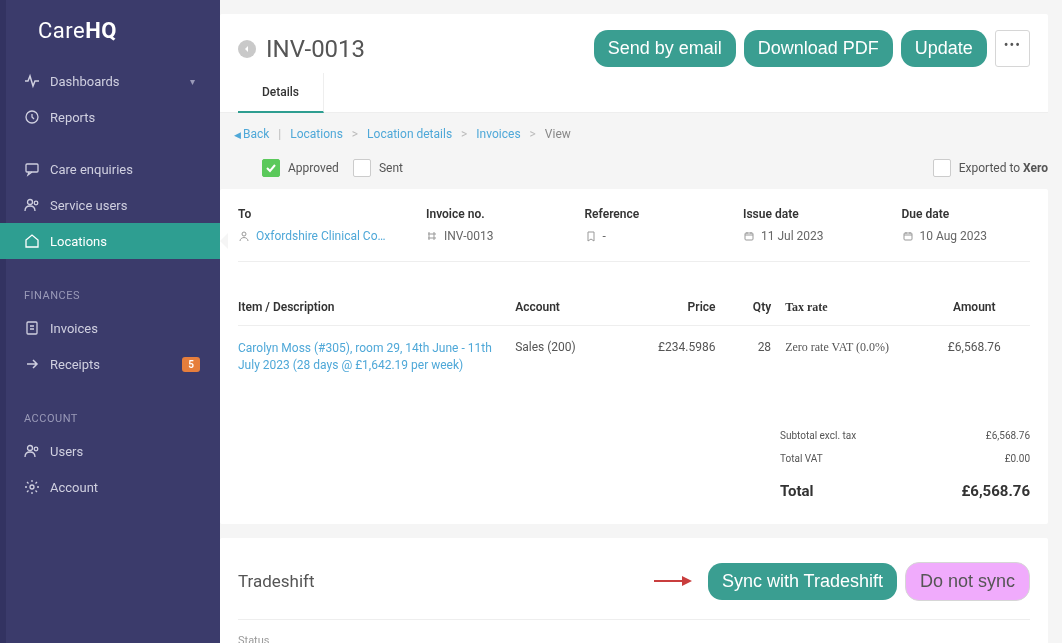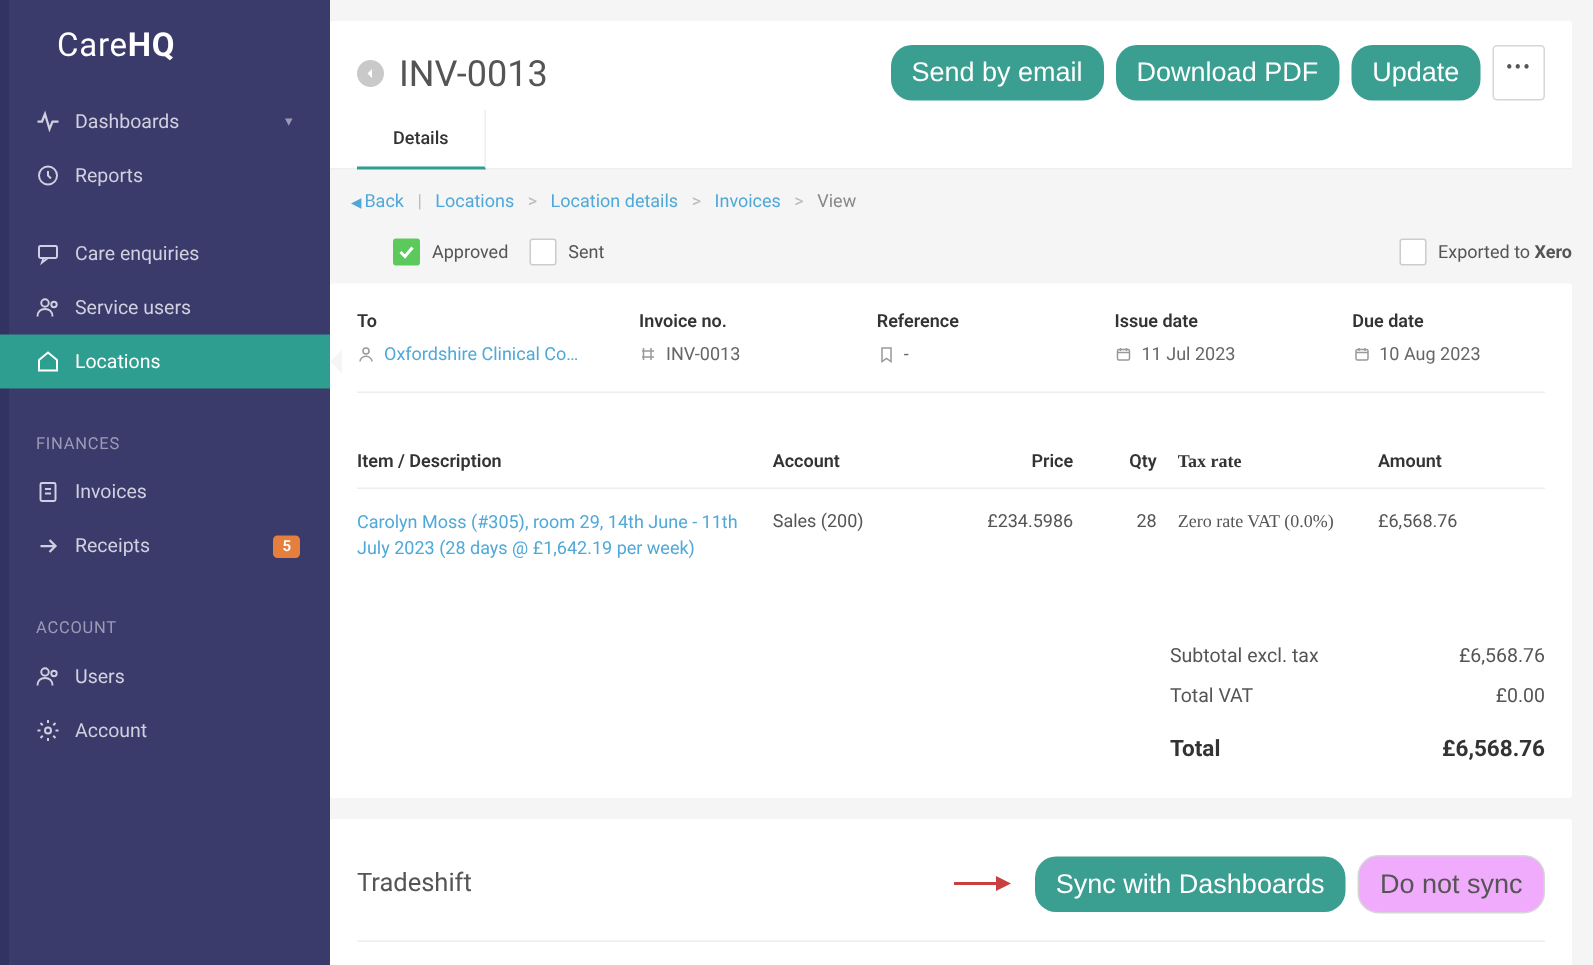--- a/index.html
+++ b/index.html
@@ -65,26 +65,26 @@
     .meta-icon { width: 12px; height: 12px; color: #999; flex-shrink: 0; }
     
     .line-table { width: 100%; margin-top: 28px; }
     .line-head { display: flex; padding: 10px 0; border-bottom: 1px solid #eee; font-size: 12px; font-weight: 600; color: #333; }
     .line-row { display: flex; padding: 14px 0 20px 0; font-size: 12px; color: #555; align-items: flex-start; }
     .col-desc { flex: 2.4; padding-right: 10px; }
     .col-acct { flex: 0.9; }
     .col-price { flex: 0.9; text-align: right; }
     .col-qty { flex: 0.5; text-align: right; }
     .col-tax { flex: 1.2; padding-left: 14px; font-family: Liberation Serif, serif; }
-    .col-amt { flex: 1; text-align: left; }
+    .col-amt { flex: 1; text-align: center; }
     .line-row .col-desc { color: #4fa8d8; cursor: pointer; line-height: 1.4; }
     
     .totals { margin-top: 30px; display: flex; justify-content: flex-end; }
     .totals-inner { width: 250px; }
-    .total-row { display: flex; justify-content: space-between; padding: 6px 0; font-size: 13px; color: #555; }
+    .total-row { display: flex; justify-content: space-between; padding: 6px 0; font-size: 10px; color: #555; }
     .total-row.grand { font-weight: 700; font-size: 15px; color: #333; margin-top: 6px; }
     
     
     .ts-header { display: flex; align-items: center; padding: 6px 0 18px 0; border-bottom: 1px solid #eee; }
     .ts-title { font-size: 17px; color: #555; flex: 1; }
     .arrow-pointer { color: #c93e3e; font-size: 22px; margin-right: 12px; }
     .ts-status { padding-top: 14px; }
     .ts-status-label { font-size: 11px; color: #999; margin-bottom: 4px; }
     .ts-status-val { font-size: 12px; color: #d9534f; }
     
@@ -353,21 +353,21 @@
 
     <div class="card">
       <div class="ts-header">
         <div class="ts-title">Tradeshift</div>
         <div class="arrow-pointer">
           <svg width="44" height="14" viewBox="0 0 44 14">
               <path d="M2 7h32" stroke="#c93e3e" stroke-width="2"></path>
               <path d="M30 2l10 5-10 5z" fill="#c93e3e"></path>
             </svg>
         </div>
-        <button class="btn btn-teal">Sync with Dashboards</button>
+        <button class="btn btn-teal">Sync with Tradeshift</button>
         <button class="btn btn-outline" style="margin-left:8px">Do not sync</button>
       </div>
       <div class="ts-status">
         <div class="ts-status-label">Status</div>
         <div class="ts-status-val">Failed</div>
       </div>
     </div>
 
   </div>
 </div>

